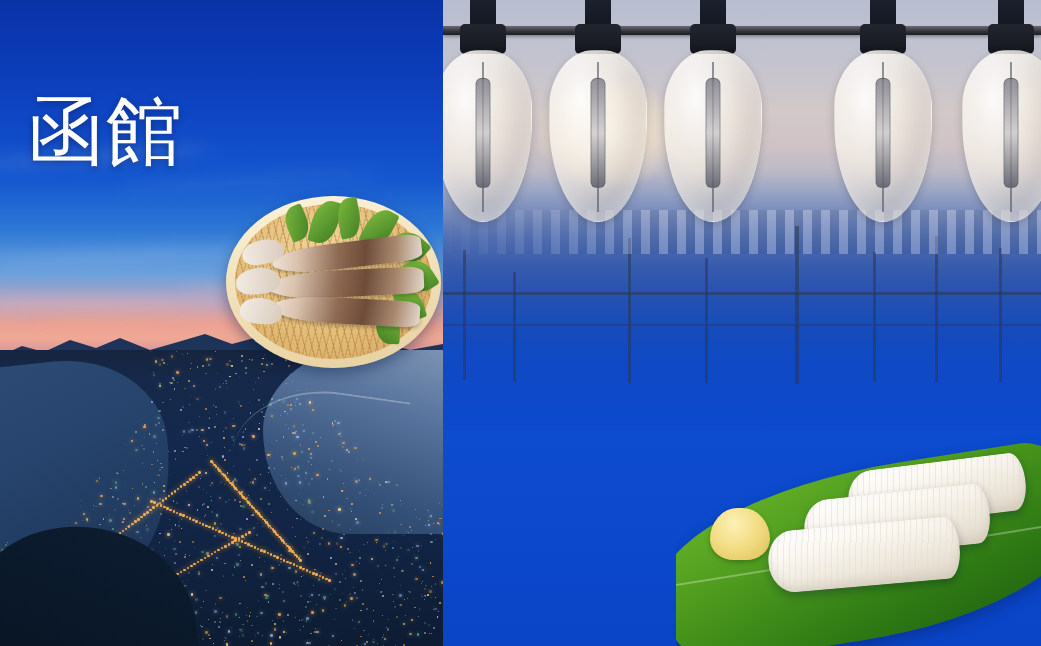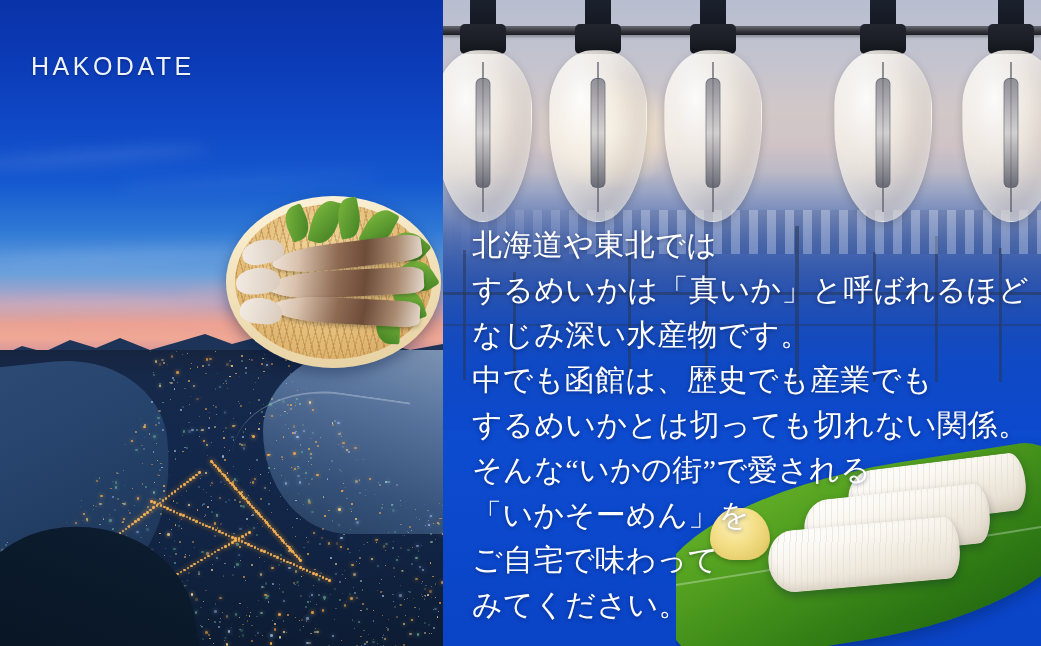--- a/index.html
+++ b/index.html
@@ -1667,23 +1667,23 @@
           <i style="left: 291px; top: 200px; width: 2.6px; height: 2.6px; background: rgba(255, 186, 88, 0.92); box-shadow: rgba(255, 170, 60, 0.85) 0px 0px 5px;"></i>
           <i style="left: 292.6px; top: 201.8px; width: 2.6px; height: 2.6px; background: rgba(255, 186, 88, 0.92); box-shadow: rgba(255, 170, 60, 0.85) 0px 0px 5px;"></i>
           <i style="left: 294.2px; top: 203.6px; width: 2.6px; height: 2.6px; background: rgba(255, 186, 88, 0.92); box-shadow: rgba(255, 170, 60, 0.85) 0px 0px 5px;"></i>
           <i style="left: 295.9px; top: 205.4px; width: 2.6px; height: 2.6px; background: rgba(255, 186, 88, 0.92); box-shadow: rgba(255, 170, 60, 0.85) 0px 0px 5px;"></i>
           <i style="left: 297.5px; top: 207.2px; width: 2.6px; height: 2.6px; background: rgba(255, 186, 88, 0.92); box-shadow: rgba(255, 170, 60, 0.85) 0px 0px 5px;"></i>
           <i style="left: 299.1px; top: 209px; width: 2.6px; height: 2.6px; background: rgba(255, 186, 88, 0.92); box-shadow: rgba(255, 170, 60, 0.85) 0px 0px 5px;"></i>
         </div>
       <span class="hill"></span>
     </div>
 
-    <div class="hakodate">HAKODATE</div>
 
     <div class="jp-title">
+      <span class="l2">函館</span>
     </div>
 
     <div class="zaru">
       <span class="zaru-rim"></span>
       <span class="zaru-weave"></span>
 
       <div class="greens">
         <i style="left:86px;top:4px;width:26px;height:44px;transform:rotate(14deg);"></i>
         <i style="left:112px;top:2px;width:22px;height:40px;transform:rotate(-10deg);"></i>
         <i style="left:140px;top:12px;width:26px;height:40px;transform:rotate(28deg);"></i>
@@ -1770,25 +1770,14 @@
   <div class="somen">
     <div class="leaf">
       <span class="leaf-vein"></span>
     </div>
     <span class="ginger"></span>
     <span class="noodle" style="left:172px;top:30px;width:178px;height:58px;transform:rotate(-7deg);"></span>
     <span class="noodle" style="left:128px;top:60px;width:186px;height:60px;transform:rotate(-6deg);"></span>
     <span class="noodle" style="left:92px;top:92px;width:192px;height:62px;transform:rotate(-5deg);"></span>
   </div>
 
-  <div class="copy" id="copy-block">
-      <p>北海道や東北では</p>
-      <p>するめいかは「真いか」と呼ばれるほど</p>
-      <p>なじみ深い水産物です。</p>
-      <p>中でも函館は、歴史でも産業でも</p>
-      <p>するめいかとは切っても切れない関係。</p>
-      <p>そんな“いかの街”で愛される</p>
-      <p>「いかそーめん」を</p>
-      <p>ご自宅で味わって</p>
-      <p>みてください。</p>
-    </div>
 
 </div>
 
 </body></html>

